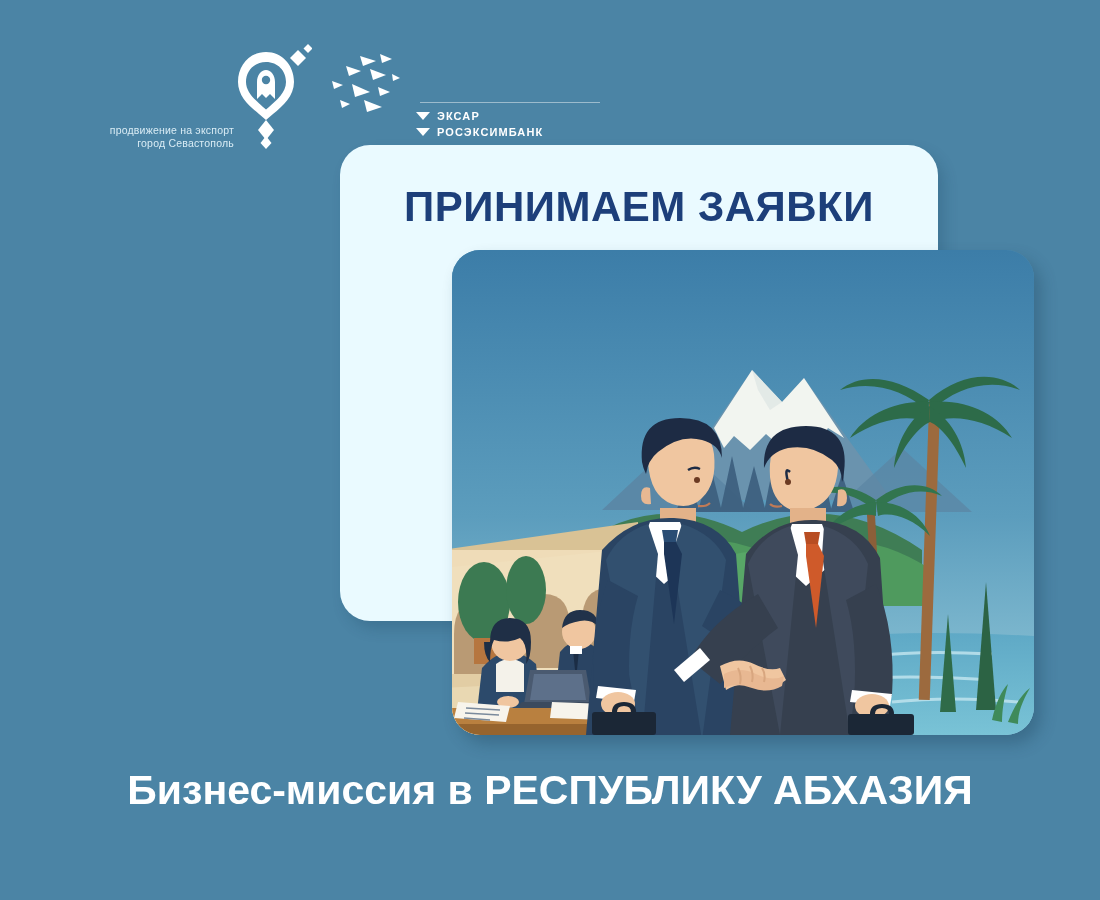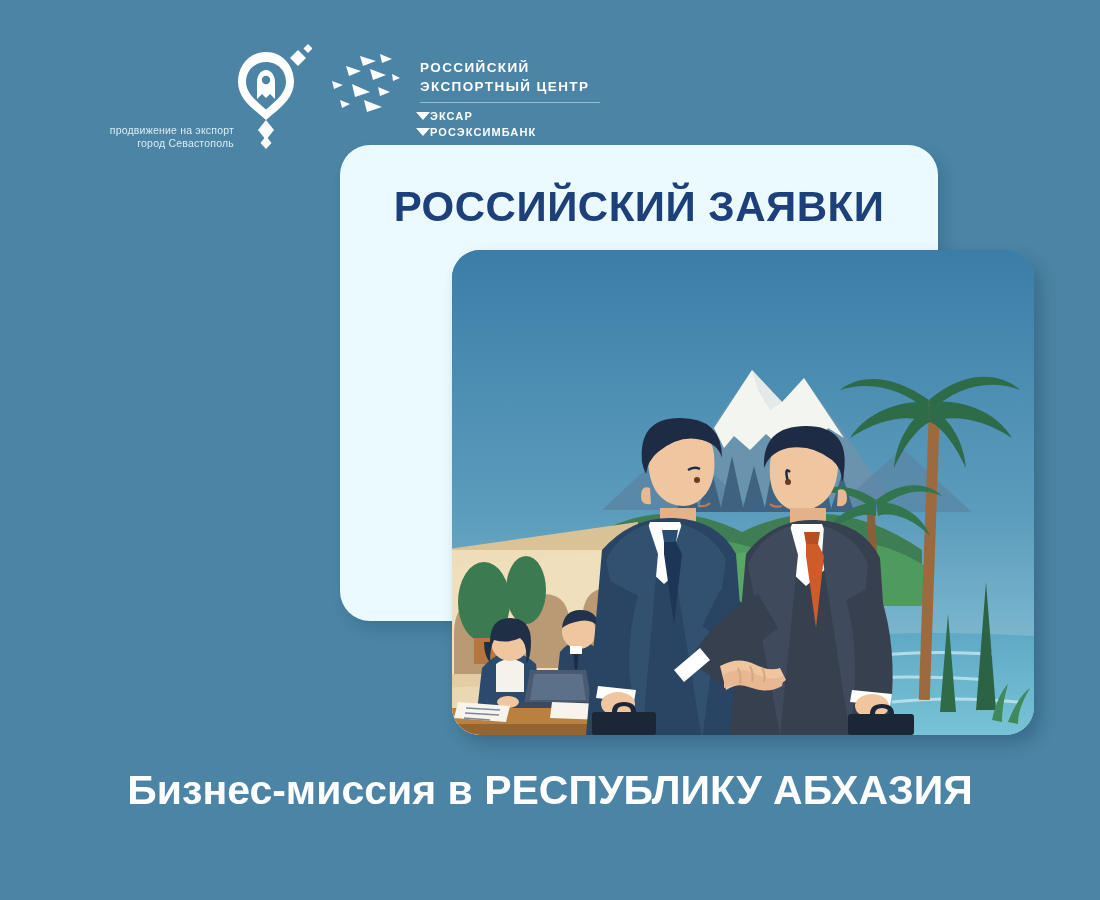--- a/index.html
+++ b/index.html
@@ -117,20 +117,21 @@
     background: rgba(255,255,255,0.45);
   }
   .rec-sub {
     position: absolute;
     left: 86px;
     top: 68px;
   }
   .rec-sub-row {
     display: flex;
     align-items: center;
+    gap: 7px;
     margin-bottom: 4px;
   }
   .rec-tri {
     width: 0; height: 0;
     border-left: 7px solid transparent;
     border-right: 7px solid transparent;
     border-top: 8px solid #ffffff;
   }
   .rec-sub-label {
     color: #ffffff;
@@ -232,40 +233,36 @@
             <path d="M40 15 L56 21 L43 26 Z"></path>
             <path d="M2 27 L13 31 L4 35 Z"></path>
             <path d="M22 30 L40 38 L25 43 Z"></path>
             <path d="M48 33 L60 38 L50 42 Z"></path>
             <path d="M34 46 L52 53 L37 58 Z"></path>
             <path d="M10 46 L20 50 L12 54 Z"></path>
             <path d="M62 20 L70 24 L63 27 Z"></path>
           </g>
         </svg>
       </div>
-      <div class="rec-title">
-        <span>РОССИЙСКИЙ</span>
-        <span>ЭКСПОРТНЫЙ ЦЕНТР</span>
-      </div>
       <div class="rec-divider"></div>
       <div class="rec-sub">
         <div class="rec-sub-row">
           <span class="rec-tri"></span>
           <span class="rec-sub-label">ЭКСАР</span>
         </div>
         <div class="rec-sub-row">
           <span class="rec-tri"></span>
           <span class="rec-sub-label">РОСЭКСИМБАНК</span>
         </div>
       </div>
     </div>
   </div>
 
   <div class="white-card">
-    <div class="headline-top">РОССИЙСКИЙ ЗАЯВКИ</div>
+    <div class="headline-top">ПРИНИМАЕМ ЗАЯВКИ</div>
   </div>
 
   <div class="illus-card">
     <svg class="illus-svg" viewBox="0 0 582 485" preserveAspectRatio="xMidYMid slice" aria-hidden="true">
       <defs>
         <linearGradient id="skyG" x1="0" y1="0" x2="0" y2="1">
           <stop offset="0%" stop-color="#3c7da8"></stop>
           <stop offset="55%" stop-color="#5c9dbd"></stop>
           <stop offset="100%" stop-color="#94cada"></stop>
         </linearGradient>

